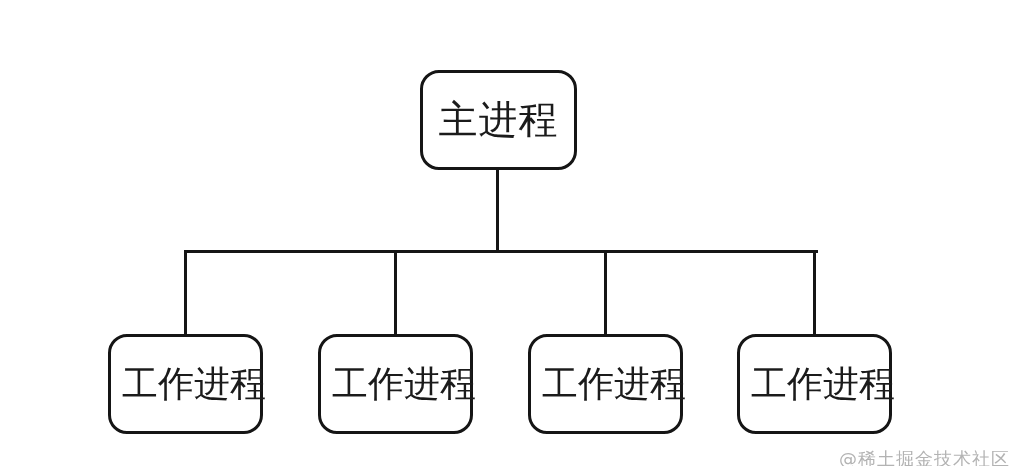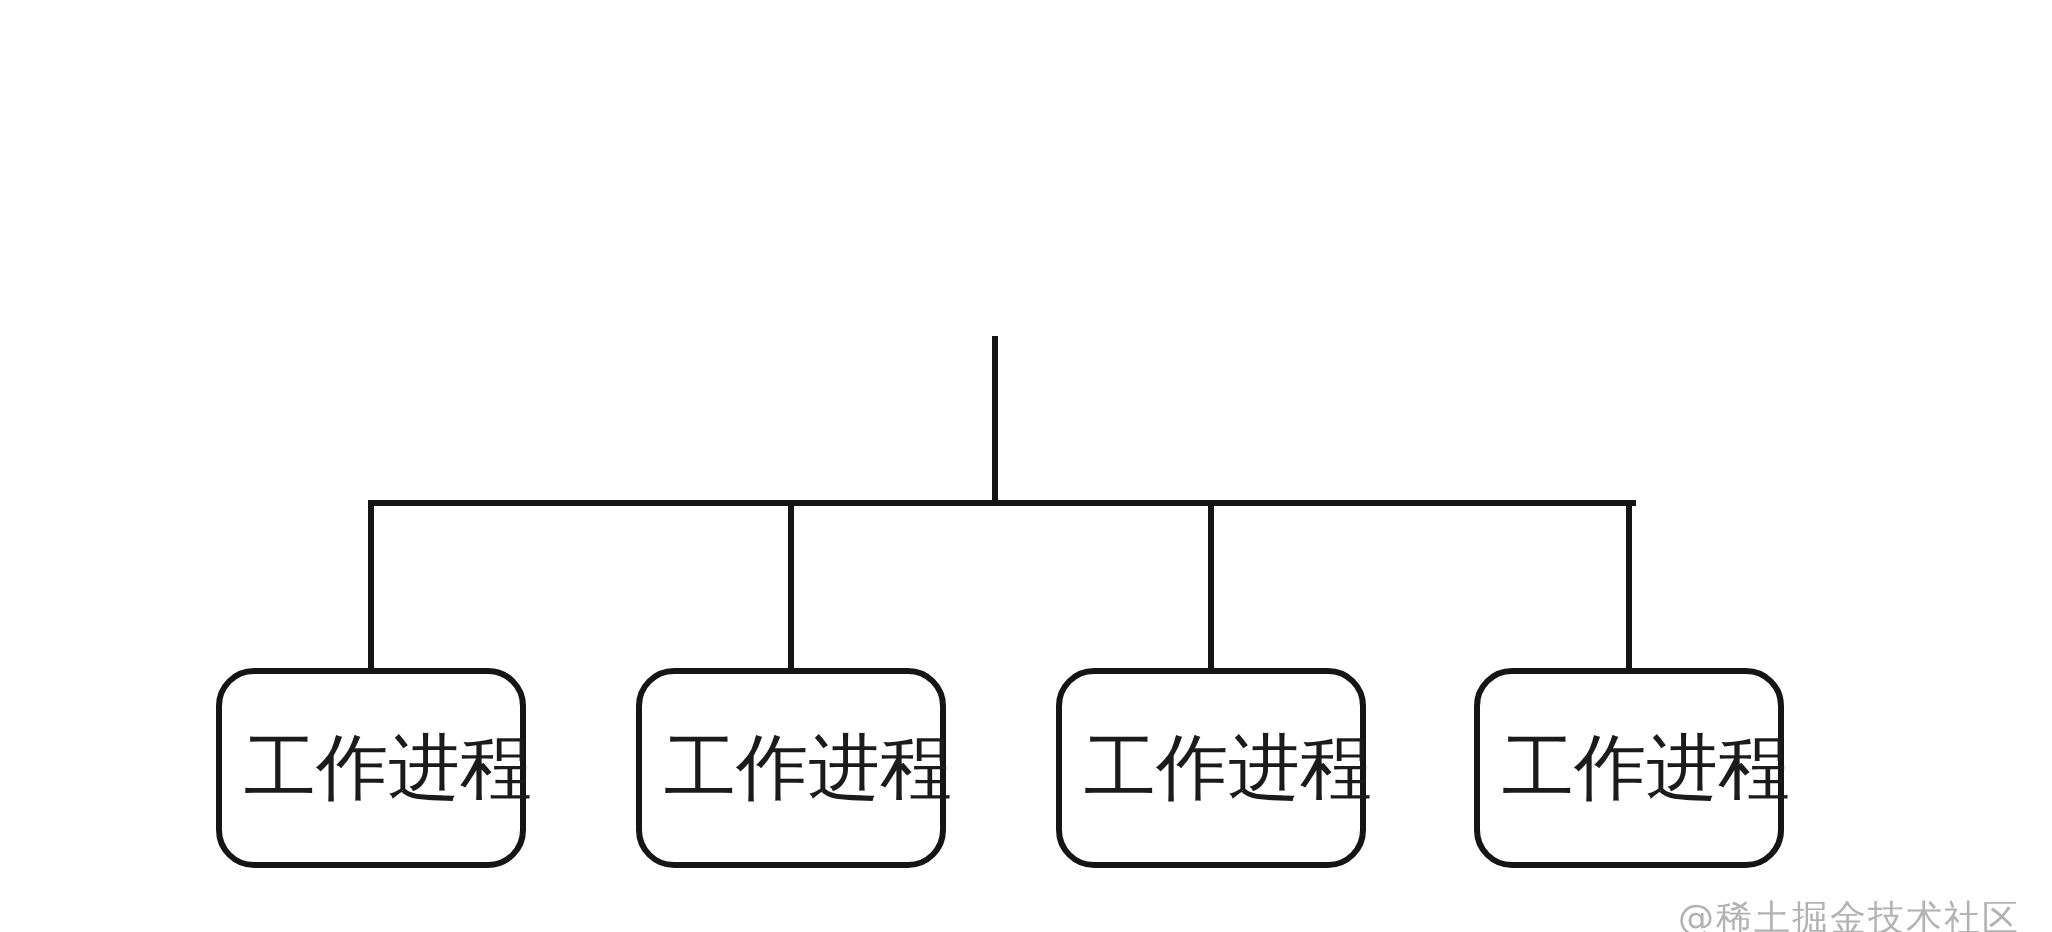--- a/index.html
+++ b/index.html
@@ -90,20 +90,23 @@
 
 <div class="canvas">
 
   <div class="line line-trunk"></div>
   <div class="line line-bus"></div>
   <div class="line line-drop d0"></div>
   <div class="line line-drop d1"></div>
   <div class="line line-drop d2"></div>
   <div class="line line-drop d3"></div>
 
+  <div class="node node-root">
+    <span>主进程</span>
+  </div>
 
   <div class="node node-child c0">
     <span>工作进程</span>
   </div>
   <div class="node node-child c1">
     <span>工作进程</span>
   </div>
   <div class="node node-child c2">
     <span>工作进程</span>
   </div>

